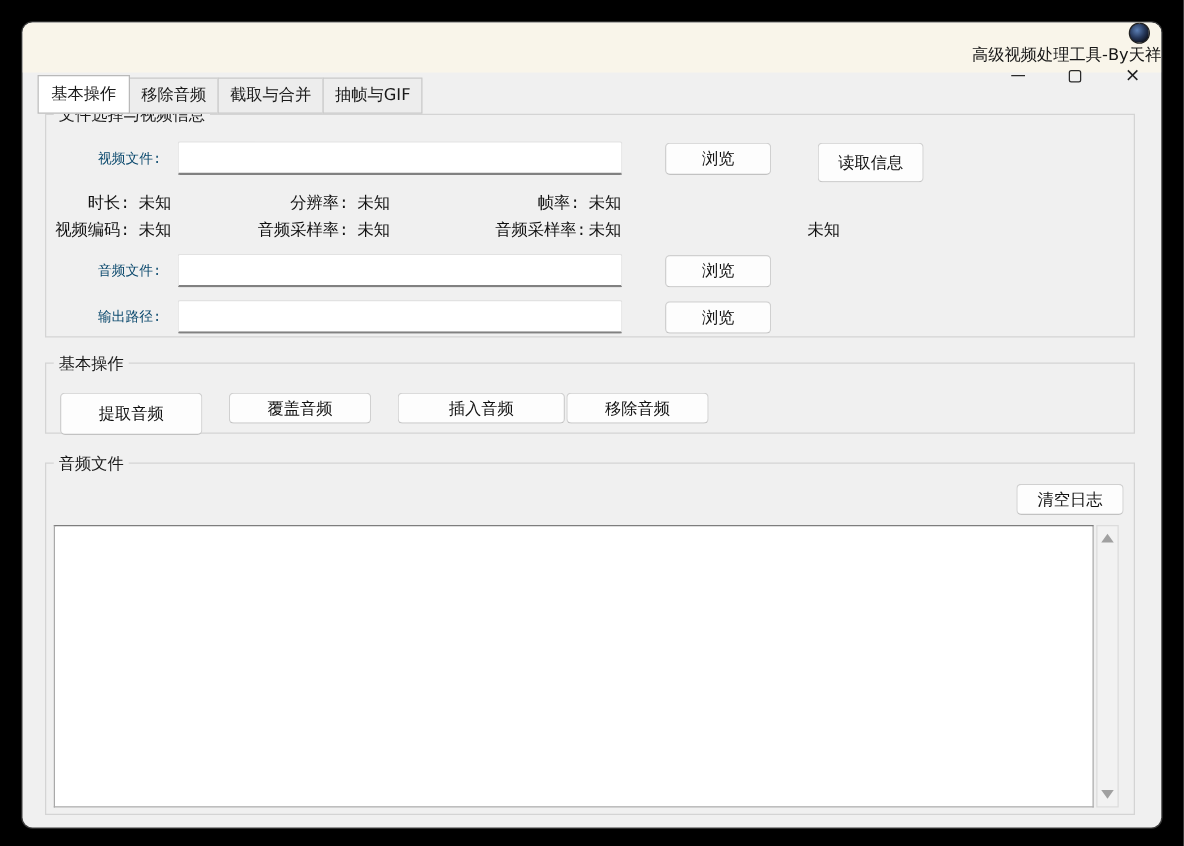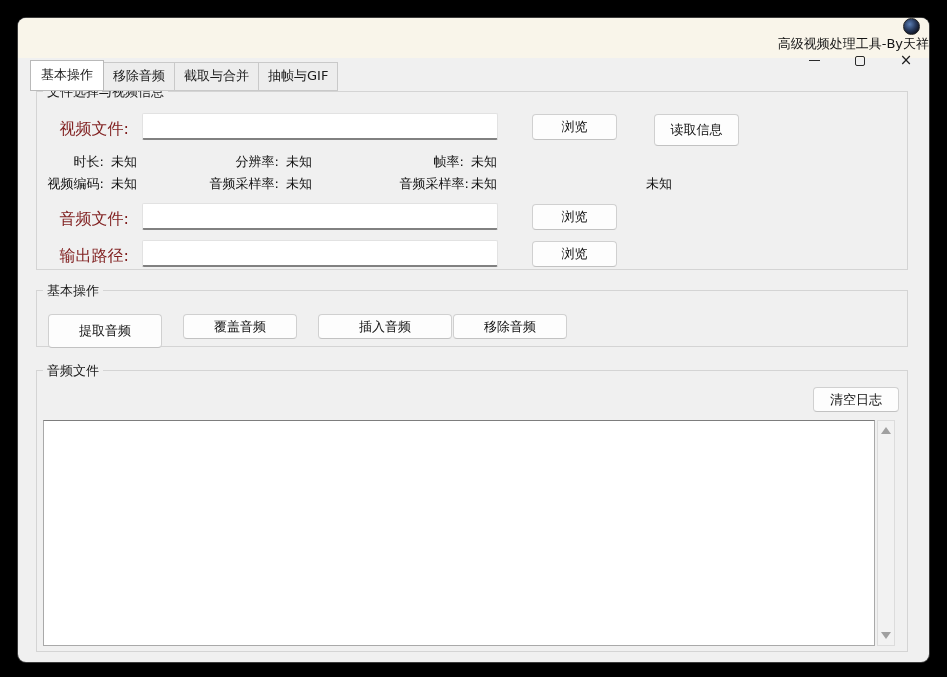--- a/index.html
+++ b/index.html
@@ -54,21 +54,21 @@
     padding: 5px 10px 6px; position: relative; z-index: 2;
   }
   
   .groupbox { position: absolute; border: 1px solid #d4d4d4; }
   .gb-title {
     position: absolute; top: -9px; left: 6px;
     background: #f0f0f0; padding: 0 4px;
     font-size: 13px; color: #1a1a1a; white-space: nowrap;
   }
   .field-label {
-    position: absolute; font-size: 16px; color: #7f1d1d;
+    position: absolute; font-size: 11px; color: #0c4a6e;
     text-align: right; white-space: nowrap;
   }
   .entry {
     position: absolute; background: #fff;
     border: 1px solid #e2e2e2; border-bottom: 2px solid #818181;
     border-radius: 2px; font-size: 13px; padding: 0 6px;
     font-family: inherit; outline: none;
   }
   .btn {
     position: absolute; background: #fdfdfd;
@@ -126,21 +126,21 @@
 
   <div class="content">
 
     <div class="tabbar">
       <div class="tab active">基本操作</div>
       <div class="tab">移除音频</div>
       <div class="tab">截取与合并</div>
       <div class="tab">抽帧与GIF</div>
     </div>
 
-    <div class="groupbox" style="left:18px; top:33px; width:872px; height:179px;">
+    <div class="groupbox" style="left:18px; top:33px; width:872px; height:179px;font-family:Liberation Mono, monospace;">
       <span class="gb-title">文件选择与视频信息</span>
 
       <span class="field-label" style="left:4px; top:27px; width:88px;">视频文件:</span>
       <input class="entry" style="left: 105px; top: 21px; width: 356px; height: 27px;" value="">
       <div class="btn" style="left:495px; top:22px; width:85px; height:26px;">浏览</div>
       <div class="btn" style="left:617px; top:22px; width:85px; height:32px;">读取信息</div>
 
       <span class="info-label" style="left:-83px; top:61px;">时长:</span>
       <span class="info-value" style="left:74px;  top:61px;">未知</span>
       <span class="info-label" style="left:92px;  top:61px;">分辨率:</span>

